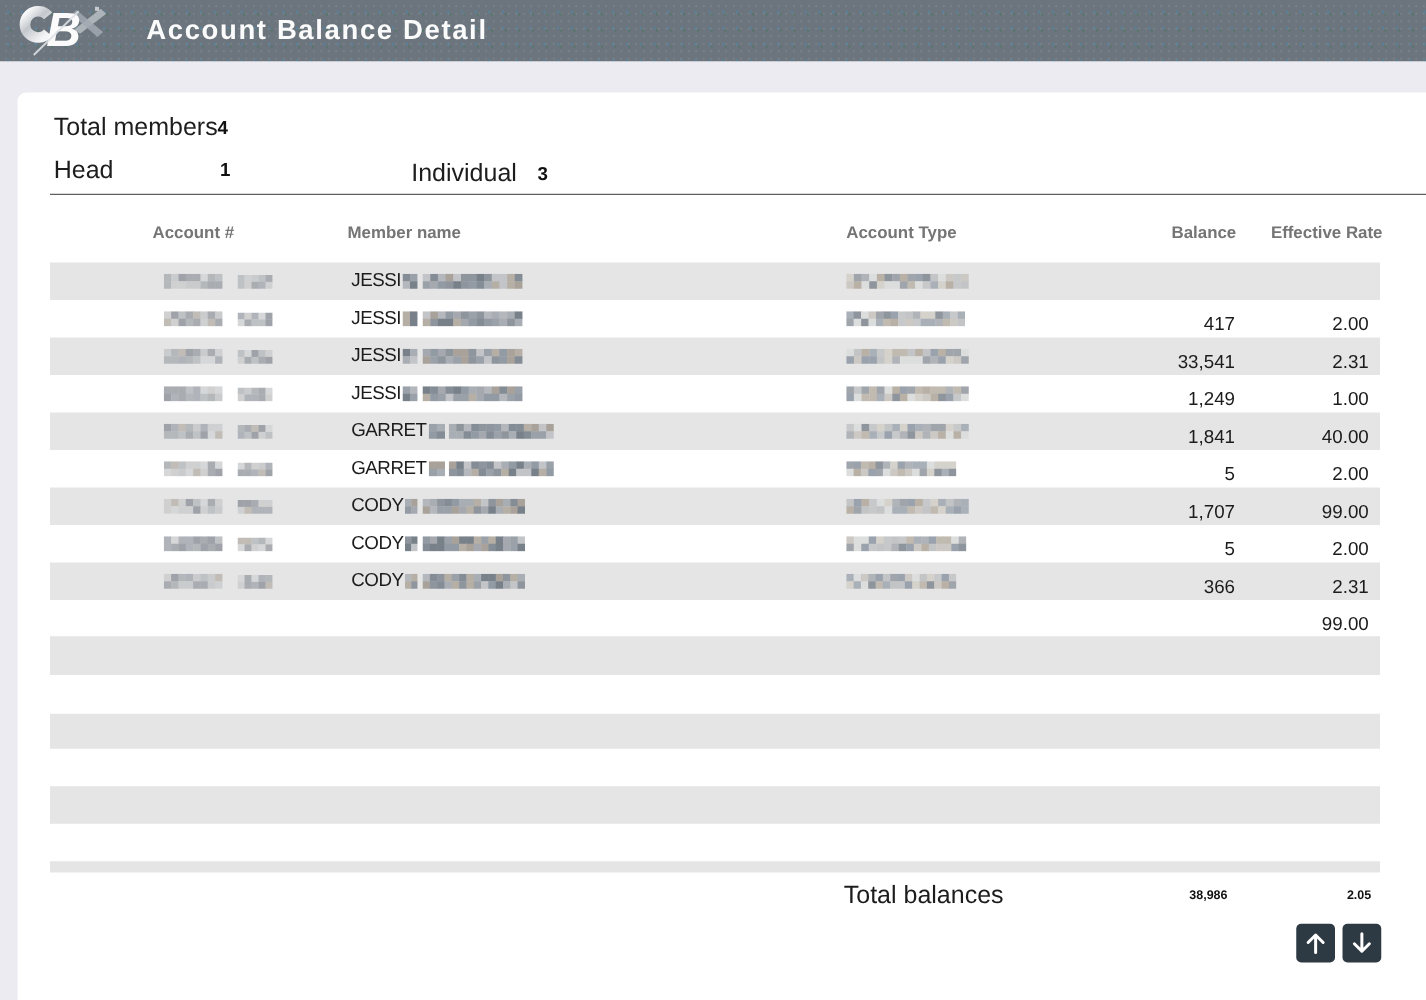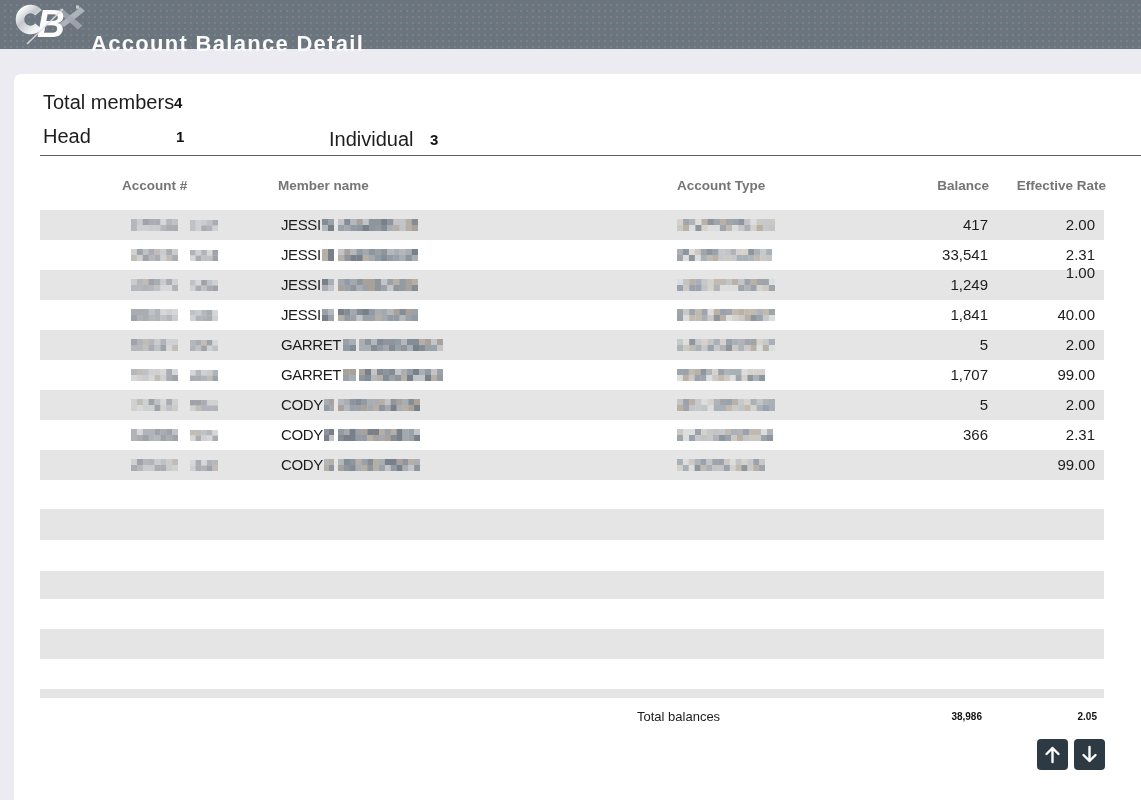--- a/index.html
+++ b/index.html
@@ -6,34 +6,34 @@
 html,body { width:1141px; height:800px; overflow:hidden;
   font-family:"Liberation Sans", sans-serif; background:#ebebf1; }
 #page { position:relative; width:1141px; height:800px; }
 #header { position:absolute; left:0; top:0; width:1141px; height:49px; background:#6c757d;
   background-image:
     radial-gradient(circle, rgba(58,145,198,.5) 0 .7px, rgba(58,145,198,0) 1.1px),
     radial-gradient(circle, rgba(52,118,80,.45) 0 .7px, rgba(52,118,80,0) 1.1px),
     radial-gradient(circle, rgba(165,175,170,.22) 0 .7px, rgba(165,175,170,0) 1.1px);
   background-size: 11px 13px, 11px 13px, 6px 6px;
   background-position: 1px 3px, 3px 5px, 2px 2px; }
-#title { position:absolute; left:91px; top:0; height:34px; line-height:47px;
-  font-size:22px; font-weight:bold; color:#fbfbfc; letter-spacing:1.3px;margin-top:20px; }
+#title { position:absolute; left:117px; top:0; height:34px; line-height:47px;
+  font-size:22px; font-weight:bold; color:#fbfbfc; letter-spacing:1.3px; }
 #card { position:absolute; left:14px; top:74px; width:1127px; height:726px;
   background:#fff; border-top-left-radius:7px; }
 .lbl { position:absolute; font-size:20px; color:#1d1d1d; line-height:15px; }
 .val { position:absolute; font-size:15px; color:#111; font-weight:bold; line-height:15px; }
 #topline { position:absolute; left:40px; top:155px; width:1101px; height:1px; background:#5f5f5f; }
 .th { position:absolute; top:179px; font-size:13.5px; font-weight:bold; color:#757575; line-height:14px; }
 .band { position:absolute; left:40px; width:1064px; background:#e5e5e6; }
 .cell { position:absolute; font-size:15px; color:#1c1c1c; line-height:30px; height:30px; }
-.num { text-align:left; }
+.num { text-align:left;margin-top:35px; }
 .name { letter-spacing:-0.4px; }
 .mz { filter:blur(.45px); }
-#totlbl { position:absolute; left:637px; top:709px; font-size:13px; color:#1c1c1c; line-height:15px; }
+#totlbl { position:absolute; left:675px; top:709px; font-size:20px; color:#1c1c1c; line-height:15px; }
 .totval { position:absolute; top:709px; font-size:10px; color:#111; font-weight:bold; line-height:15px; }
 .btn { position:absolute; top:739px; width:31px; height:31px; background:#2e3a43; border-radius:4px; }
 </style>
 </head>
 <body>
 <div id="page">
   <div id="header">
     <svg width="95" height="49" style="position:absolute;left:0;top:0">
       <defs>
         <linearGradient id="cg" x1="0" y1="0" x2="0.8" y2="1">
@@ -367,21 +367,21 @@
       <rect x="49.0" y="6.0" width="6.4" height="6.3" fill="#dcdddd"></rect>
       <rect x="55.1" y="6.0" width="6.4" height="6.3" fill="#dcdddd"></rect>
       <rect x="61.2" y="6.0" width="6.4" height="6.3" fill="#a0a5ac"></rect>
       <rect x="67.4" y="6.0" width="6.4" height="6.3" fill="#b0b4b9"></rect>
       <rect x="73.5" y="6.0" width="6.4" height="6.3" fill="#9aa2ad"></rect>
       <rect x="79.6" y="6.0" width="6.4" height="6.3" fill="#d5d2cc"></rect>
       <rect x="85.8" y="6.0" width="6.4" height="6.3" fill="#ccc9c4"></rect>
       <rect x="91.9" y="6.0" width="6.4" height="6.3" fill="#a0a5ac"></rect>
     </svg>
 <div class="cell num" style="right:153px;top:270px">1,249</div>
-<div class="cell num" style="right:46px;top:258px">1.00</div>
+<div class="cell num" style="right:46px;top:270px">1.00</div>
 <svg class="mz" style="position:absolute;left:131px;top:309px" width="47" height="12">
       <rect x="0.0" y="0.0" width="6.2" height="6.3" fill="#a9adb2"></rect>
       <rect x="5.9" y="0.0" width="6.2" height="6.3" fill="#a9adb2"></rect>
       <rect x="11.8" y="0.0" width="6.2" height="6.3" fill="#a9adb2"></rect>
       <rect x="17.6" y="0.0" width="6.2" height="6.3" fill="#bfc2c5"></rect>
       <rect x="23.5" y="0.0" width="6.2" height="6.3" fill="#b0b4ba"></rect>
       <rect x="29.4" y="0.0" width="6.2" height="6.3" fill="#d6d7d8"></rect>
       <rect x="35.2" y="0.0" width="6.2" height="6.3" fill="#d0d0d0"></rect>
       <rect x="41.1" y="0.0" width="6.2" height="6.3" fill="#d6d7d8"></rect>
       <rect x="0.0" y="6.0" width="6.2" height="6.3" fill="#9fa3a9"></rect>

